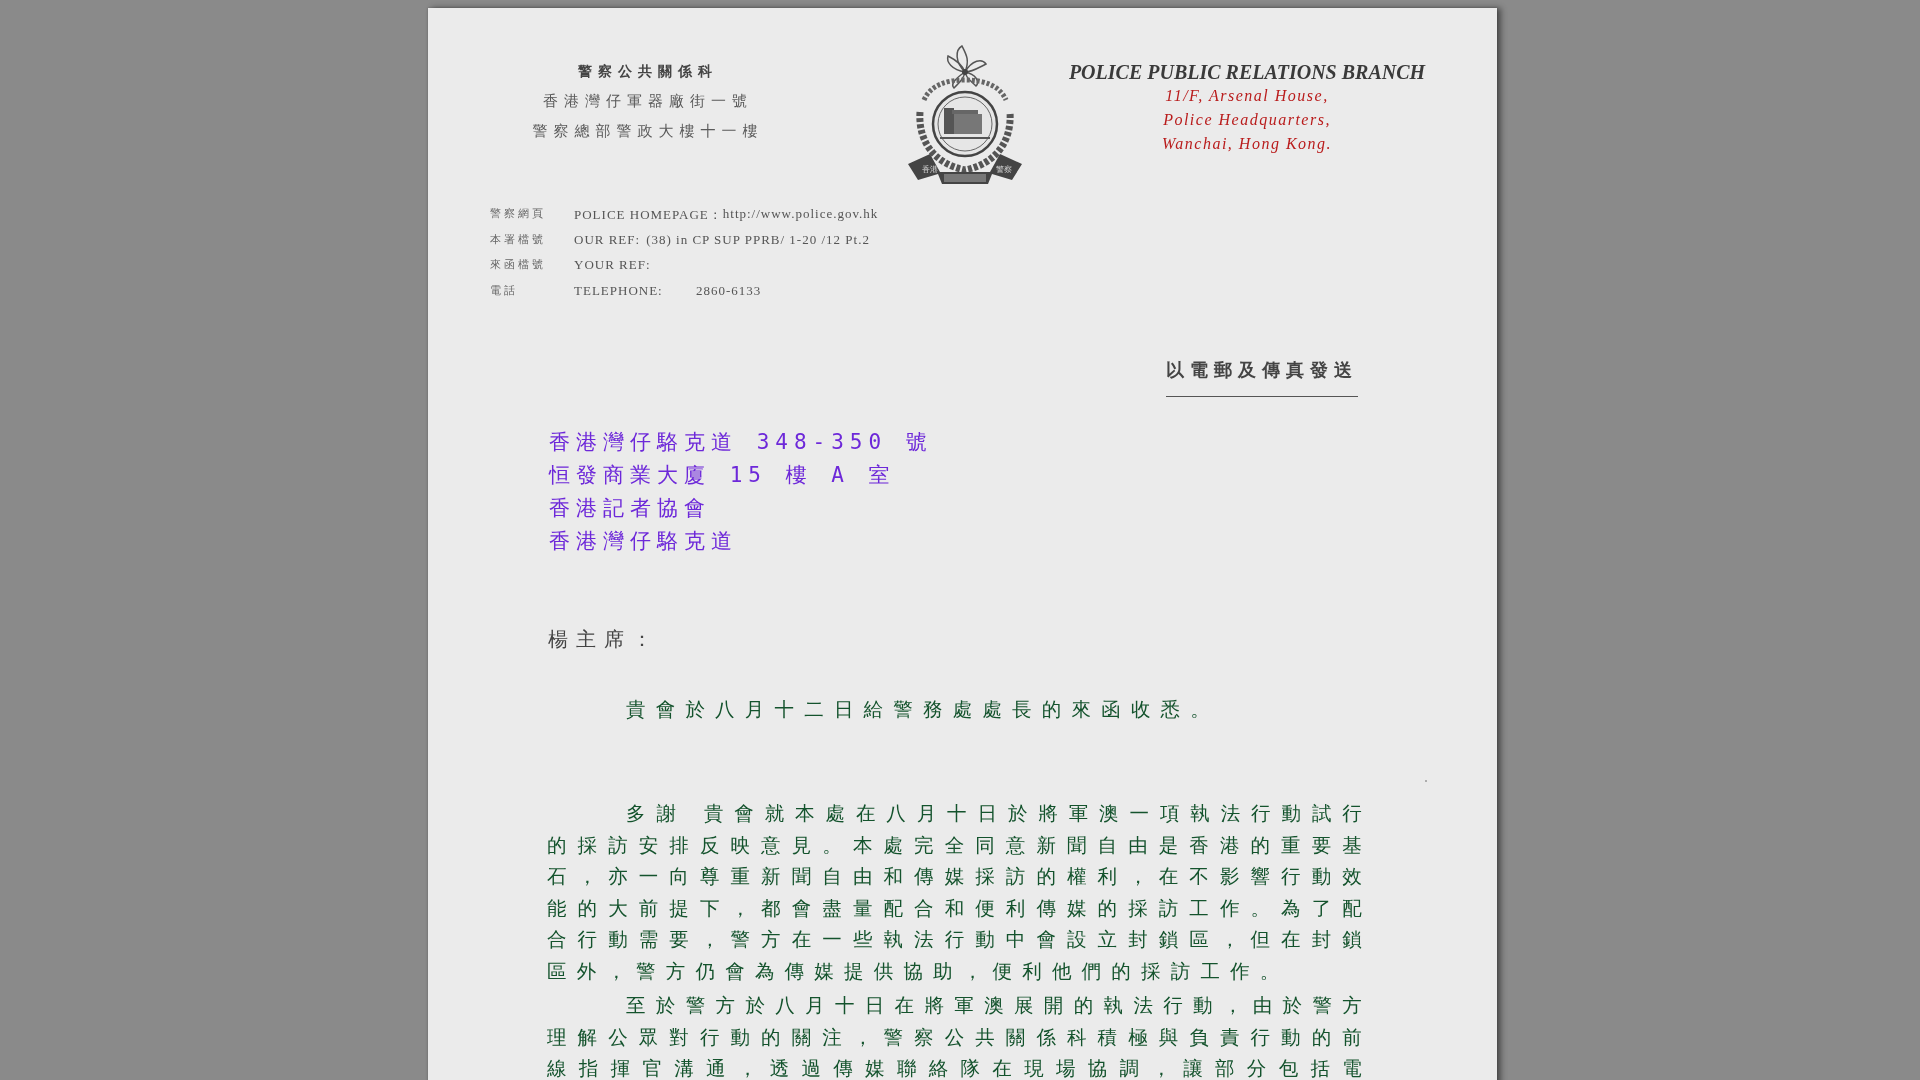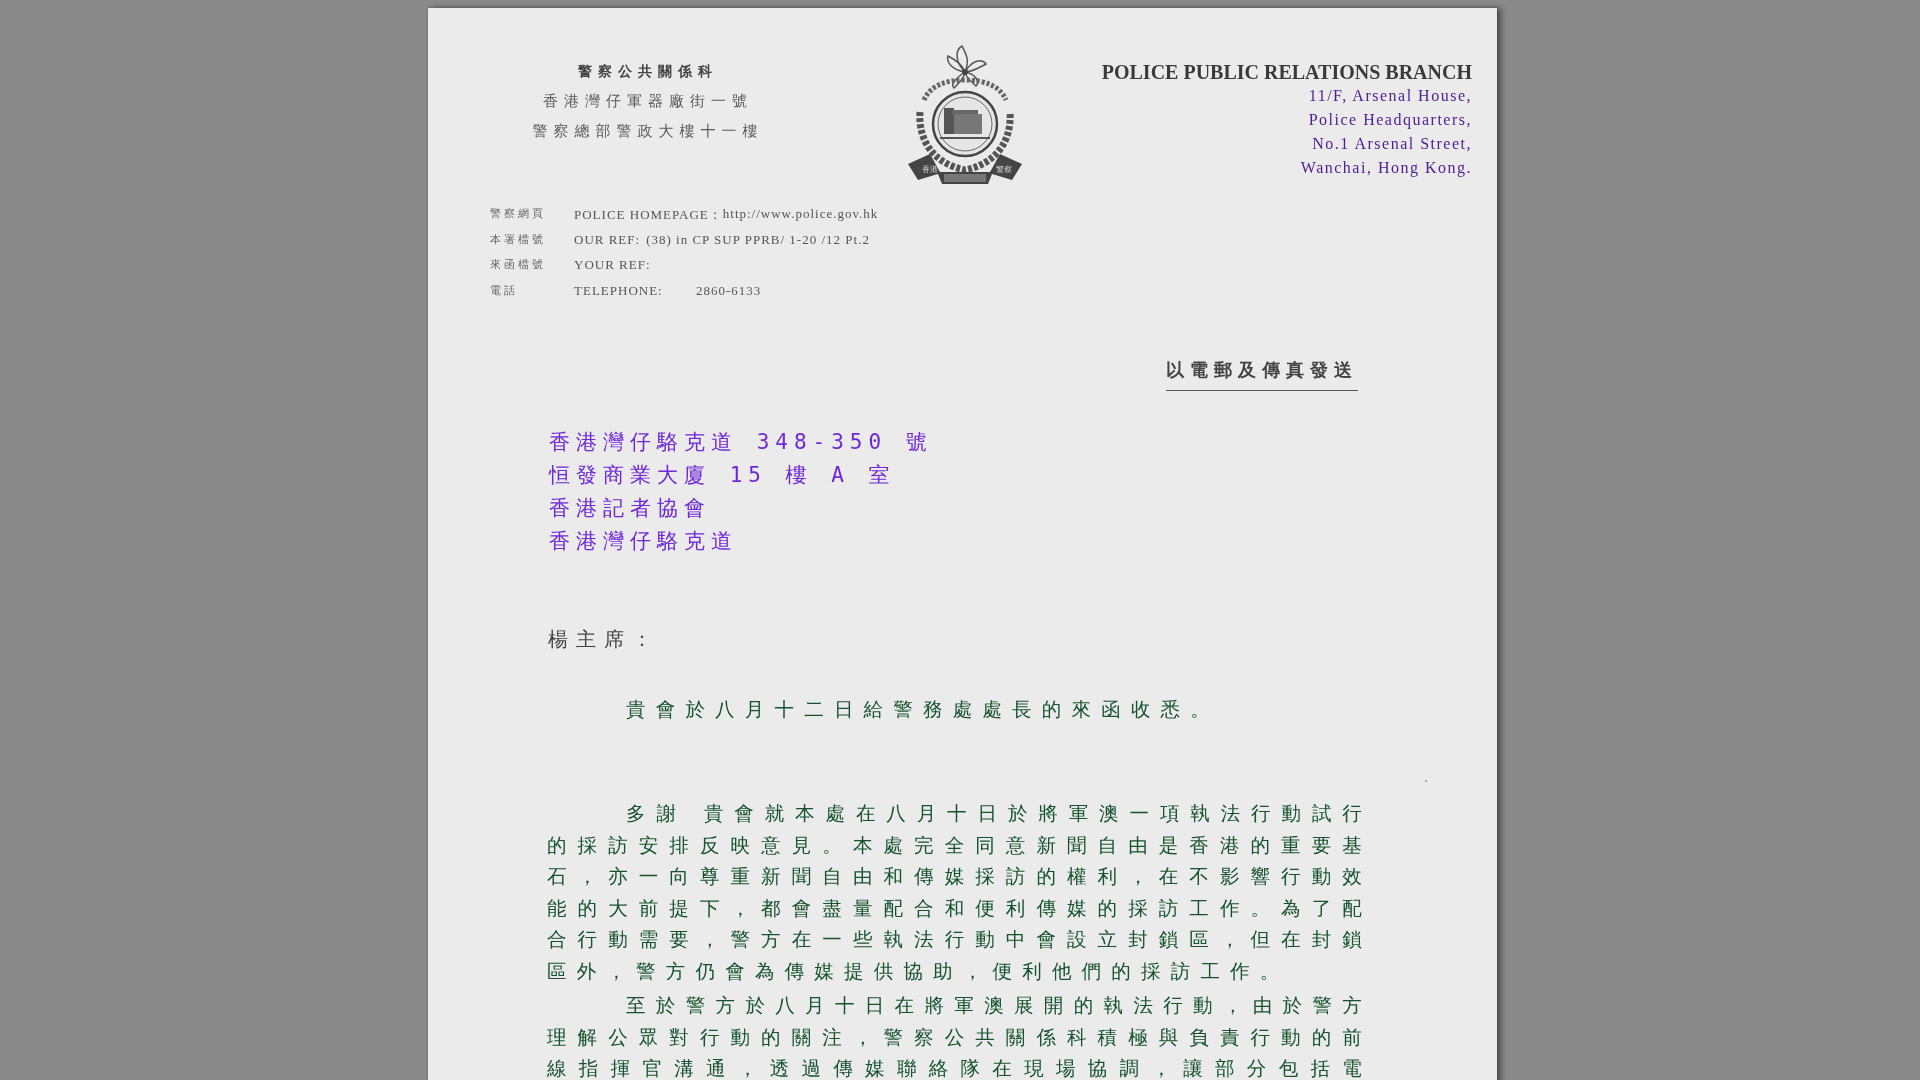--- a/index.html
+++ b/index.html
@@ -13,30 +13,30 @@
   .page {
     position:absolute; left:428px; top:8px; width:1069px; height:1100px;
     background:#ebebeb;
     box-shadow: 4px 0 6px rgba(0,0,0,0.45), 0 0 2px rgba(0,0,0,0.25);
   }
   .abs { position:absolute; }
   .zh-head { left:70px; top:48px; width:300px; text-align:center; }
   .zh-head .t1 { font-size:14px; font-weight:bold; letter-spacing:6px; color:#444; line-height:30px; }
   .zh-head .t2 { font-size:15px; letter-spacing:6px; color:#5a5a5a; line-height:30px; }
   .logo { left:472px; top:34px; width:130px; height:150px; }
-  .en-head { left:634px; top:52px; width:410px; text-align:right; }
+  .en-head { left:614px; top:52px; width:410px; text-align:center;font-style:italic; }
   .en-head .t1 { font-family:"Liberation Serif", serif; font-size:20px; font-weight:bold; color:#3a3a3a; line-height:24px; }
-  .en-head .t2 { font-family:"Liberation Serif", serif; font-size:16px; letter-spacing:1.5px; color:#4c1d95; line-height:24px; }
+  .en-head .t2 { font-family:"Liberation Serif", serif; font-size:16px; letter-spacing:1.5px; color:#b91c1c; line-height:24px; }
   .refs { left:62px; top:198px; }
   .ref-row { display:flex; height:25.5px; font-size:13px; color:#555; font-family:"Liberation Serif", serif; letter-spacing:1px; }
   .ref-row .zh { width:84px; font-size:11px; letter-spacing:3px; color:#666; }
   .ref-row .lbl { width:122px; }
   .ref-row .lbl.wide { width:auto; }
   .ref-row .val { }
-  .sendvia { left:738px; top:350px; font-size:18px; font-weight:bold; letter-spacing:6px; color:#444; border-bottom:1.5px solid #555; padding-bottom:8px; }
+  .sendvia { left:738px; top:350px; font-size:18px; font-weight:bold; letter-spacing:6px; color:#444; border-bottom:1.5px solid #555; padding-bottom:14px; }
   .addr { left:121px; top:418px; font-size:21px; letter-spacing:6px; color:#6d28d9; line-height:33px; font-family:"DejaVu Sans Mono", monospace; }
   .salute { left:120px; top:618px; font-size:20px; letter-spacing:8px; color:#444; }
   .body-p { left:119px; width:825px; font-size:19.5px; letter-spacing:10.2px; color:#14532d; line-height:31.5px; text-align:justify; }
   .p1 { top:686px; text-indent:79px; }
   .p2 { top:790px; text-indent:79px; }
   .p3 { top:982px; text-indent:79px; }
   .speck { left:997px; top:772px; width:2px; height:2px; background:#999; border-radius:50%; }
 </style>
 </head>
 <body>
@@ -76,21 +76,20 @@
       <rect x="44" y="132" width="42" height="8" fill="#777"></rect>
       <text x="22" y="130" font-size="8" fill="#ddd" font-family="DejaVu Sans, sans-serif">香港</text>
       <text x="96" y="130" font-size="8" fill="#ddd" font-family="DejaVu Sans, sans-serif">警察</text>
     </svg>
   </div>
 
   <div class="abs en-head">
     <div class="t1">POLICE PUBLIC RELATIONS BRANCH</div>
     <div class="t2">11/F, Arsenal House,</div>
     <div class="t2">Police Headquarters,</div>
-    <div class="t2">No.1 Arsenal Street,</div>
     <div class="t2">Wanchai, Hong Kong.</div>
   </div>
 
   <div class="abs refs">
     <div class="ref-row">
       <span class="zh">警察網頁</span>
       <span class="lbl wide">POLICE HOMEPAGE：</span>
       <span class="val">http://www.police.gov.hk</span>
     </div>
     <div class="ref-row">

